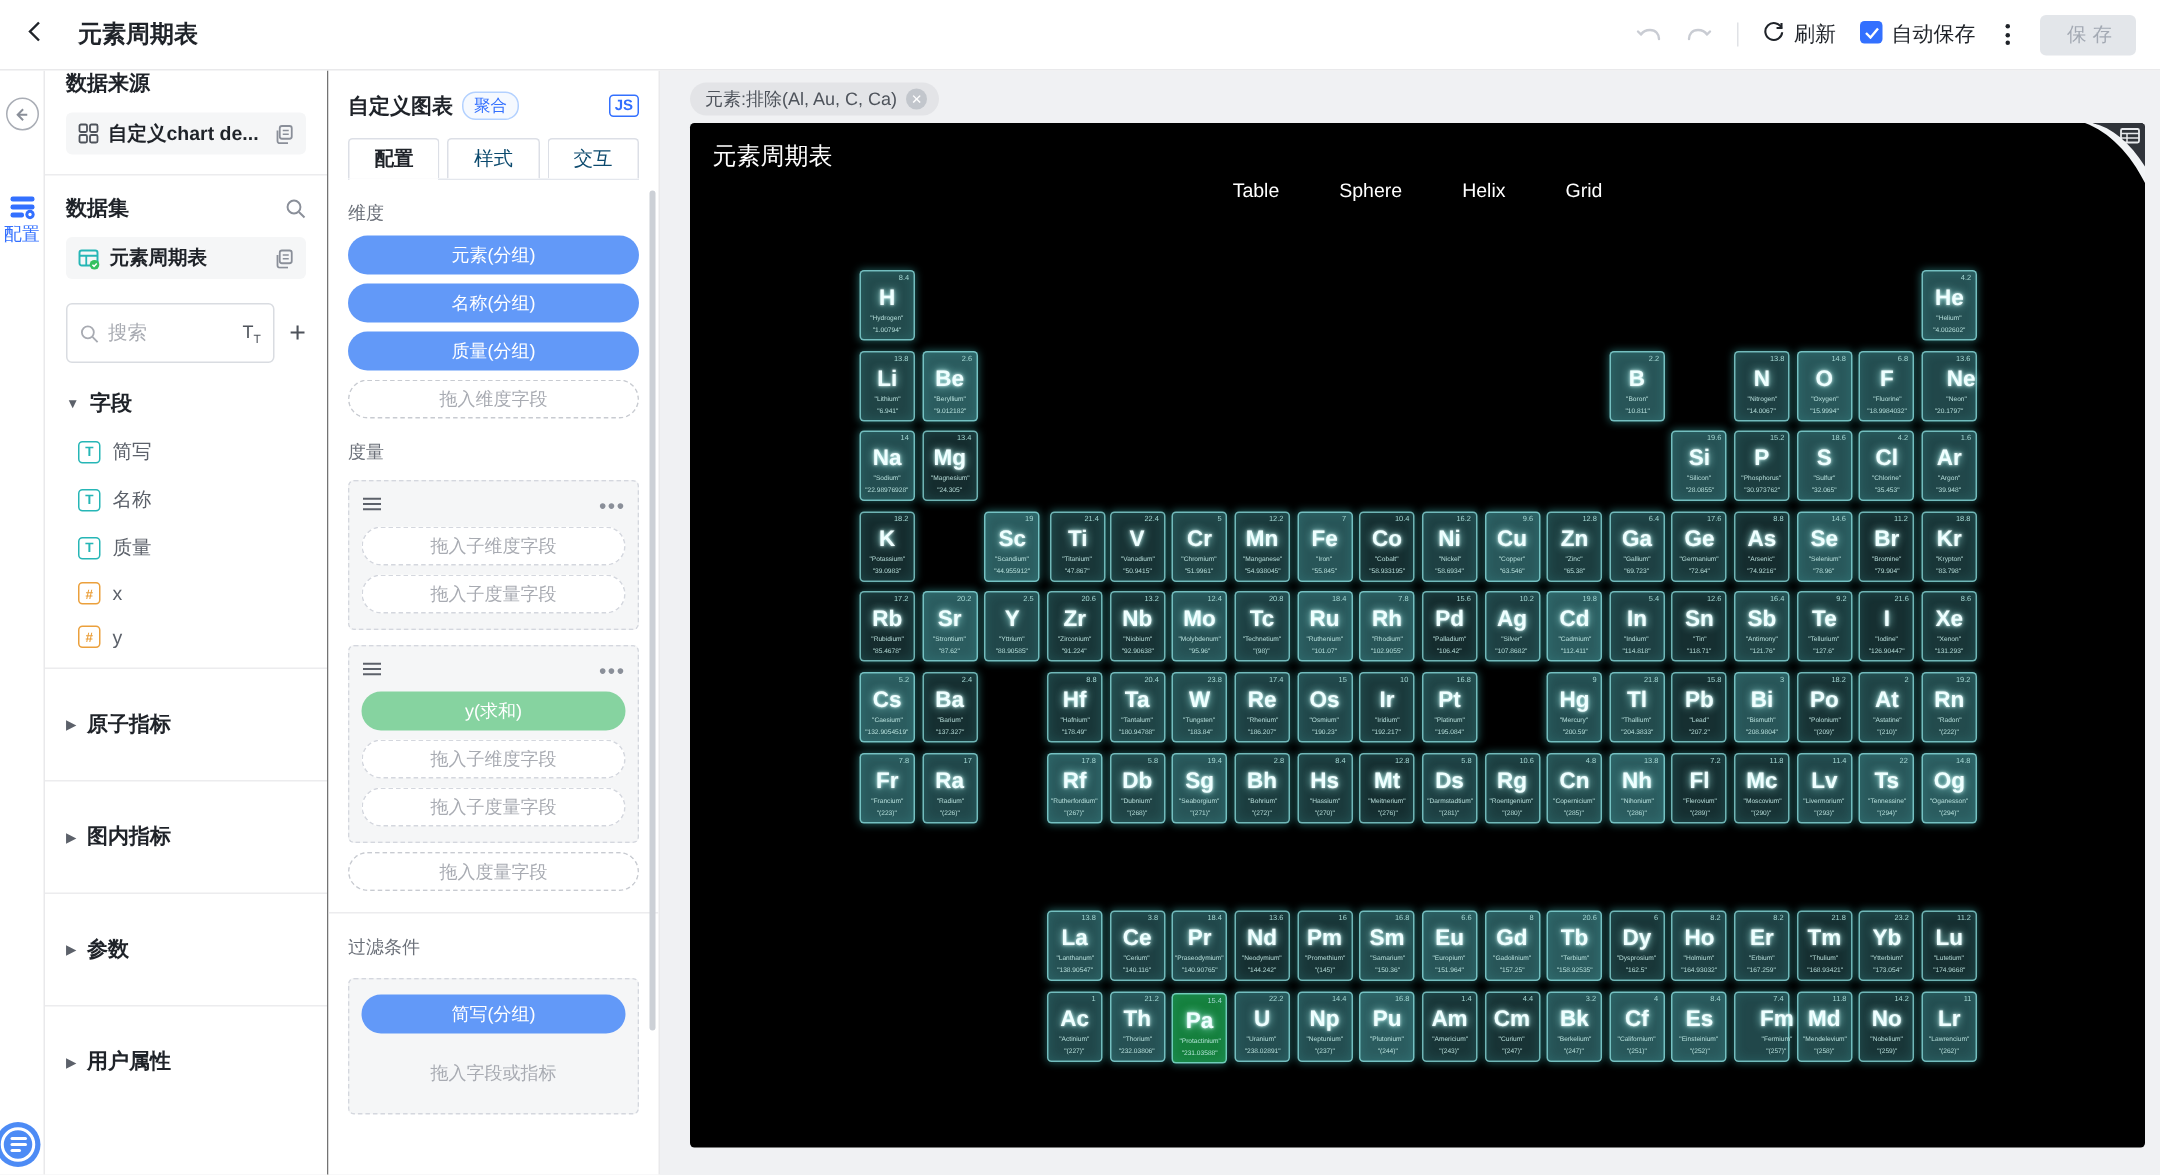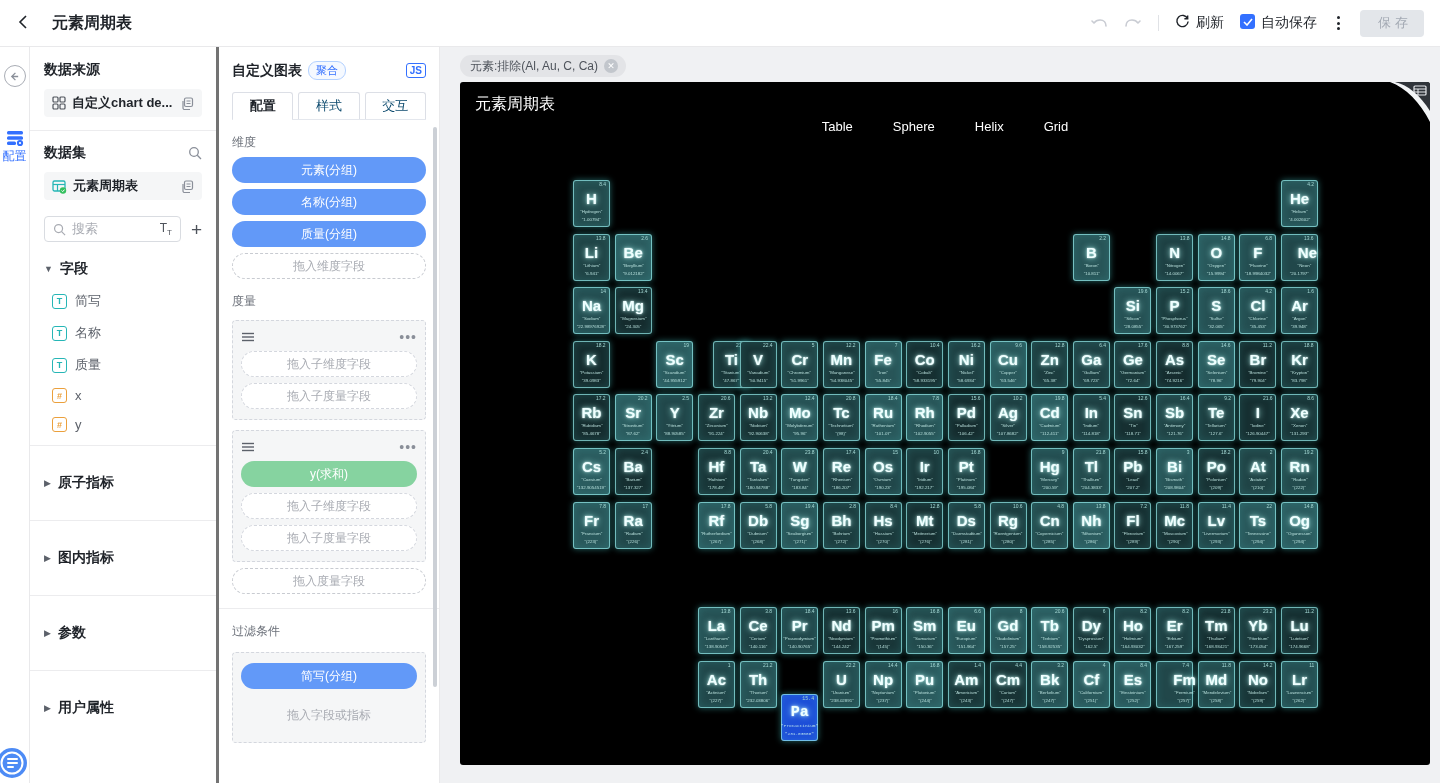--- a/index.html
+++ b/index.html
@@ -26,29 +26,29 @@
   .rail { position:absolute; left:0; top:47px; width:30px; bottom:0; background:#fff;
     border-right:1px solid #e9e9eb; z-index:10; }
   .rail-back { margin:18px auto 0; width:22px; height:22px; border:1.5px solid #a9adb5;
     border-radius:50%; display:flex; align-items:center; justify-content:center; color:#8a8f99;
     font-size:12px; }
   .rail-config { margin-top:42px; display:flex; flex-direction:column; align-items:center; gap:3px; }
   .rail-config-label { color:#3370ff; font-size:12px; width:26px; text-align:center; line-height:13px;}
   .rail-bubble { position:absolute; bottom:4px; left:-4px; width:32px; height:32px; }
 
   
-  .panel1 { position:absolute; left:30px; top:47px; width:189px; bottom:0; background:#fff;
-    border-right:3px solid #737373; padding:14px 14px 0 14px; overflow:hidden; }
+  .panel1 { position:absolute; left:30px; top:33px; width:189px; bottom:0; background:#fff;
+    border-right:1px solid #737373; padding:14px 14px 0 14px; overflow:hidden; }
   .p1-h { font-size:14px; font-weight:bold; display:flex; align-items:center; }
   .p1-item { margin-top:10px; height:28px; background:#f5f6f7; border-radius:4px; display:flex;
     align-items:center; padding:0 8px; gap:6px; font-size:13px; font-weight:bold; }
   .p1-item .grow { flex:1; overflow:hidden; white-space:nowrap; text-overflow:ellipsis; }
   .p1-hr { border-top:1px solid #ececee; margin:13px -14px; }
   .search-row { display:flex; align-items:center; margin-top:16px; gap:10px; }
-  .search-box { flex:1; height:26px; border:1px solid #d9dce1; border-radius:4px; display:flex;
+  .search-box { flex:1; height:40px; border:1px solid #d9dce1; border-radius:4px; display:flex;
     align-items:center; padding:0 8px; gap:6px; }
   .search-ph { flex:1; font-size:13px; color:#a8abb2; }
   .tt-icon { font-size:12px; color:#4e535b; }
   .plus-btn { font-size:19px; color:#4e535b; line-height:1; }
   .sec-row { display:flex; align-items:center; gap:7px; font-size:14px; font-weight:bold;
     margin-top:18px; }
   .tri { font-size:9px; color:#5c616a; }
   .field-item { display:flex; align-items:center; gap:8px; margin-top:14px; padding-left:8px;
     font-size:13px; color:#5c616a; }
   .f-ico { width:15px; height:15px; border-radius:3px; border:1px solid; font-size:9px;
@@ -466,21 +466,21 @@
           <div class="sym">K</div>
           <div class="nm">"Potassium"</div>
           <div class="ms">"39.0983"</div>
         </div>
         <div class="el" style="left: 196.3px; top: 258.8px; background: rgb(43, 92, 95);">
           <div class="val" style="position: absolute;">19</div>
           <div class="sym">Sc</div>
           <div class="nm">"Scandium"</div>
           <div class="ms">"44.955912"</div>
         </div>
-        <div class="el" style="left: 253px; top: 258.8px; background: rgb(25, 54, 56);">
+        <div class="el" style="left: 240px; top: 258.8px; background: rgb(25, 54, 56);">
           <div class="val" style="position: absolute;">21.4</div>
           <div class="sym">Ti</div>
           <div class="nm">"Titanium"</div>
           <div class="ms">"47.867"</div>
         </div>
         <div class="el" style="left: 279.6px; top: 258.8px; background: rgb(24, 51, 53);">
           <div class="val" style="position: absolute;">22.4</div>
           <div class="sym">V</div>
           <div class="nm">"Vanadium"</div>
           <div class="ms">"50.9415"</div>
@@ -964,21 +964,21 @@
           <div class="sym">Ac</div>
           <div class="nm">"Actinium"</div>
           <div class="ms">"(227)"</div>
         </div>
         <div class="el" style="left: 279.6px; top: 578.5px; background: rgb(38, 81, 84);">
           <div class="val" style="position: absolute;">21.2</div>
           <div class="sym">Th</div>
           <div class="nm">"Thorium"</div>
           <div class="ms">"232.03806"</div>
         </div>
-        <div class="el" style="left: 321.25px; top: 612px; background: #1d4ed8; font-family: Liberation Mono, monospace;">
+        <div class="el" style="left: 321.25px; top: 580px; background: #15803d;">
           <div class="val" style="position: absolute;">15.4</div>
           <div class="sym">Pa</div>
           <div class="nm">"Protactinium"</div>
           <div class="ms">"231.03588"</div>
         </div>
         <div class="el" style="left: 362.9px; top: 578.5px; background: rgb(36, 78, 81);">
           <div class="val" style="position: absolute;">22.2</div>
           <div class="sym">U</div>
           <div class="nm">"Uranium"</div>
           <div class="ms">"238.02891"</div>

